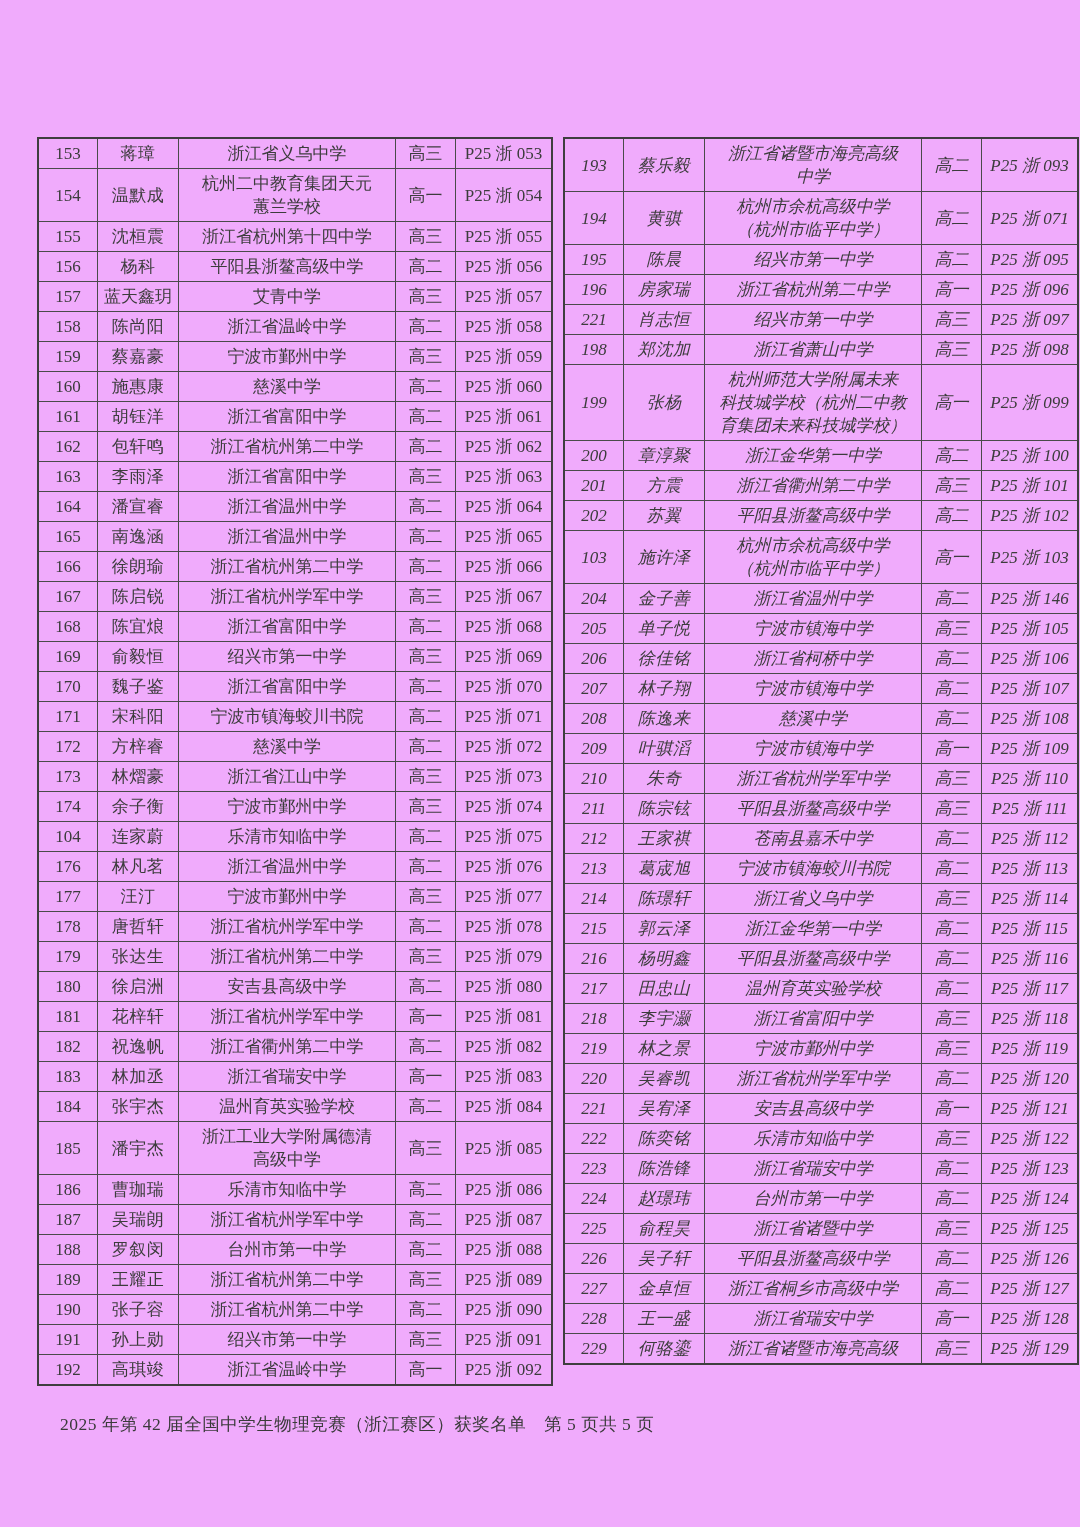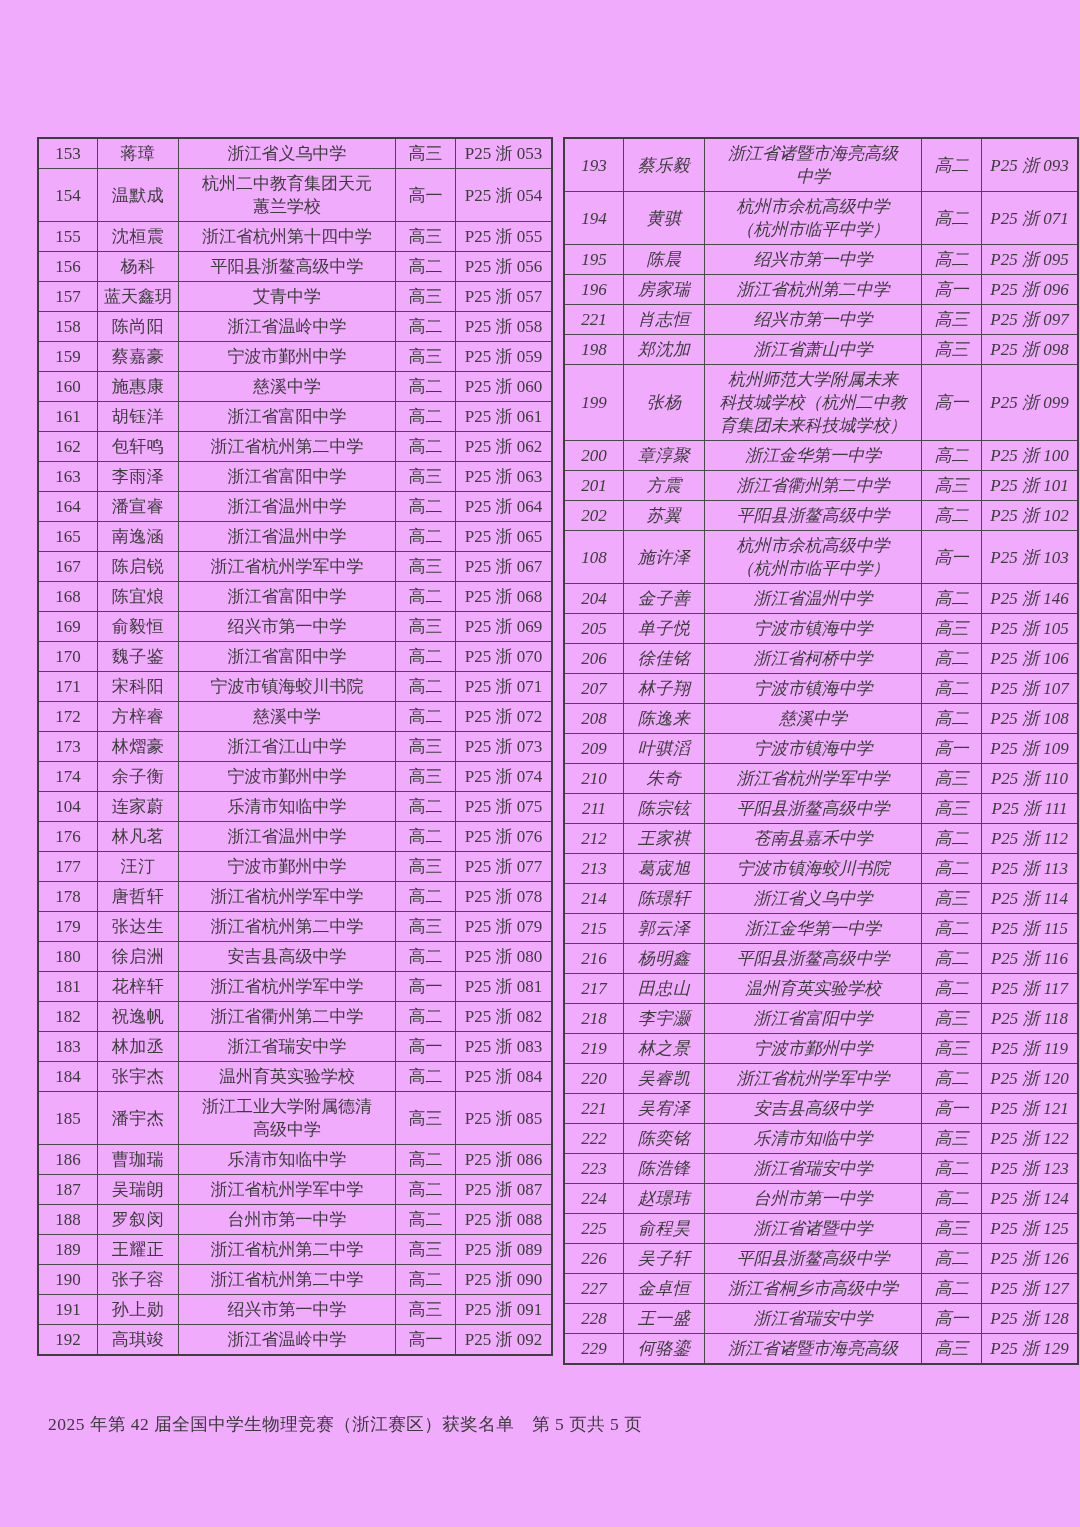--- a/index.html
+++ b/index.html
@@ -37,21 +37,21 @@
     color: #3c3c3c;
   }
   .col-no     { width: 54px; }
   .col-name   { width: 76px; letter-spacing: 0.5px; }
   .col-school { width: 212px; white-space: pre-line; }
   .col-grade  { width: 55px; }
   .col-cert   { width: 91px; white-space: nowrap; }
   td.small-name { font-size: 13px; letter-spacing: 0; }
   .footer {
     position: absolute;
-    left: 48px;
+    left: 60px;
     top: 1412px;
     font-size: 17.5px;
     color: #3a3a3a;
     letter-spacing: 0.5px;
     white-space: nowrap;
   }
 </style>
 </head>
 <body>
 
@@ -145,20 +145,27 @@
           <td class="col-cert">P25 浙 064</td>
         </tr>
         <tr>
           <td class="col-no">165</td>
           <td class="col-name">南逸涵</td>
           <td class="col-school">浙江省温州中学</td>
           <td class="col-grade">高二</td>
           <td class="col-cert">P25 浙 065</td>
         </tr>
         <tr>
+          <td class="col-no">166</td>
+          <td class="col-name">徐朗瑜</td>
+          <td class="col-school">浙江省杭州第二中学</td>
+          <td class="col-grade">高二</td>
+          <td class="col-cert">P25 浙 066</td>
+        </tr>
+        <tr>
           <td class="col-no">167</td>
           <td class="col-name">陈启锐</td>
           <td class="col-school">浙江省杭州学军中学</td>
           <td class="col-grade">高三</td>
           <td class="col-cert">P25 浙 067</td>
         </tr>
         <tr>
           <td class="col-no">168</td>
           <td class="col-name">陈宜烺</td>
           <td class="col-school">浙江省富阳中学</td>
@@ -407,21 +414,21 @@
           <td class="col-cert">P25 浙 101</td>
         </tr>
         <tr>
           <td class="col-no">202</td>
           <td class="col-name">苏翼</td>
           <td class="col-school">平阳县浙鳌高级中学</td>
           <td class="col-grade">高二</td>
           <td class="col-cert">P25 浙 102</td>
         </tr>
         <tr>
-          <td class="col-no">108</td>
+          <td class="col-no">103</td>
           <td class="col-name">施许泽</td>
           <td class="col-school">杭州市余杭高级中学
 （杭州市临平中学）</td>
           <td class="col-grade">高一</td>
           <td class="col-cert">P25 浙 103</td>
         </tr>
         <tr>
           <td class="col-no">204</td>
           <td class="col-name">金子善</td>
           <td class="col-school">浙江省温州中学</td>

